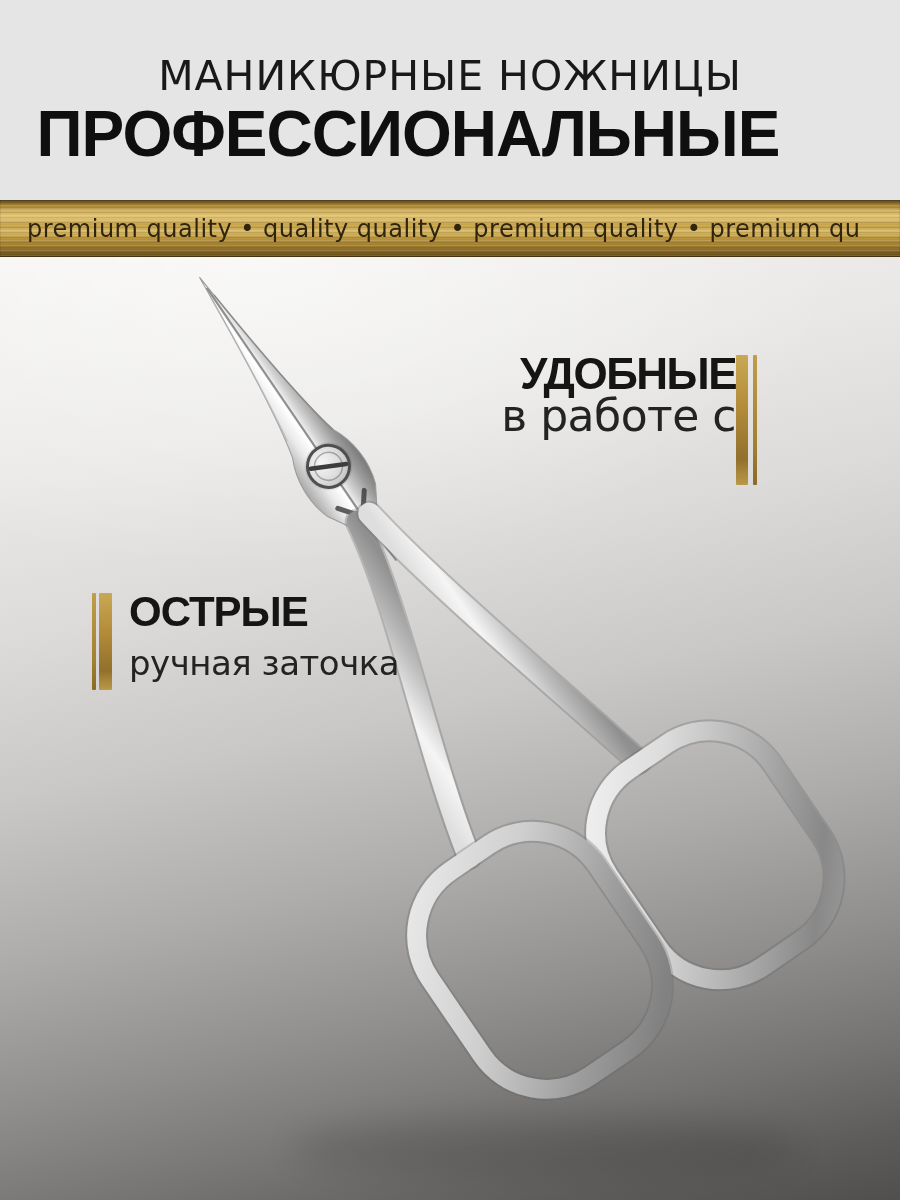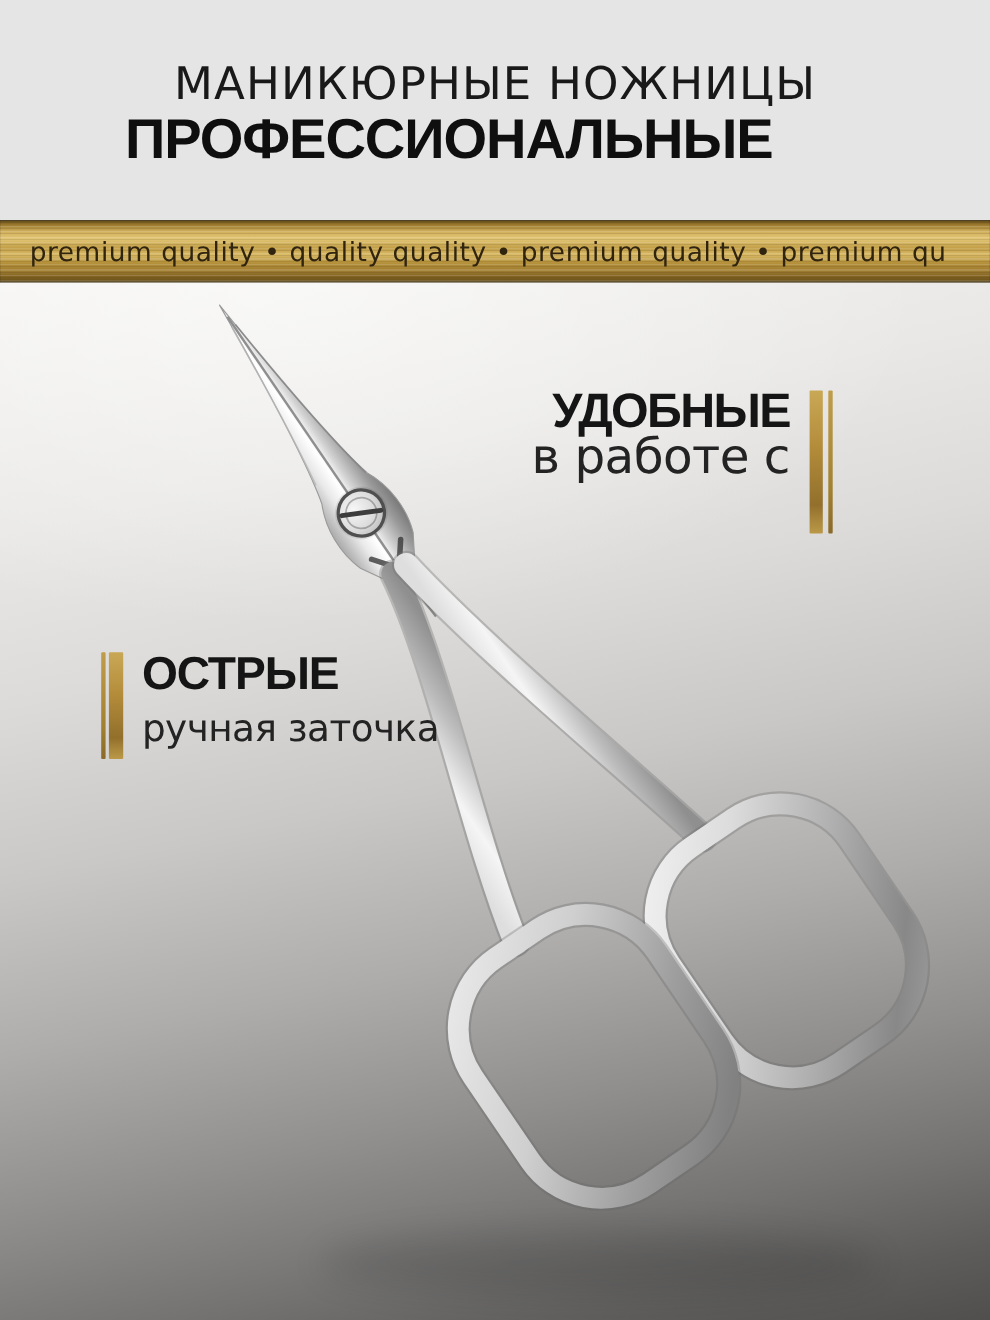--- a/index.html
+++ b/index.html
@@ -8,21 +8,21 @@
     font-family:"Liberation Sans",sans-serif;
   }
   
   .title-sub{
     position:absolute;top:54px;left:0;width:900px;text-align:center;
     font-family:"DejaVu Sans",sans-serif;font-weight:400;font-size:41px;line-height:1.1;
     letter-spacing:1px;color:#191919;white-space:nowrap;
   }
   .title-main{
     position:absolute;top:99px;left:0;width:816px;text-align:center;
-    font-family:"Liberation Sans",sans-serif;font-weight:700;font-size:51px;line-height:1.1;
+    font-family:"Liberation Sans",sans-serif;font-weight:700;font-size:64px;line-height:1.1;
     letter-spacing:-1px;color:#0f0f0f;white-space:nowrap;
   }
   
   .banner{
     position:absolute;top:200px;left:0;width:900px;height:57px;
     background:
       repeating-linear-gradient(180deg, rgba(255,255,255,.14) 0 1px, rgba(255,255,255,0) 1px 2px, rgba(60,40,5,.13) 2px 3px, rgba(60,40,5,0) 3px 5px),
       linear-gradient(180deg,#5e4817 0%,#97762c 7%,#cfae5b 18%,#e2c676 30%,#c29f47 45%,#d9ba67 55%,#b6923c 68%,#a17e30 80%,#7d5f20 92%,#5e4817 100%);
     box-shadow: inset 0 1px 1px rgba(0,0,0,.4), inset 0 -1px 1px rgba(0,0,0,.35);
   }
@@ -33,21 +33,21 @@
   
   .photo{
     position:absolute;top:257px;left:0;width:900px;height:943px;
     background:
       radial-gradient(120% 60% at 28% 0%, rgba(255,255,255,.55) 0%, rgba(255,255,255,0) 55%),
       linear-gradient(168deg,#f4f3f1 0%,#e9e8e6 20%,#dcdbd9 34%,#c9c8c7 48%,#aeadac 62%,#908f8e 75%,#747372 86%,#5d5c5b 94%,#514f4e 100%);
   }
   .scissors-svg{position:absolute;top:0;left:0;width:900px;height:1200px;pointer-events:none;}
   
   .feature{position:absolute;display:flex;}
-  .feature-right{top:352px;right:143px;gap:18px;}
+  .feature-right{top:352px;right:143px;}
   .fr-text{text-align:right;}
   .feature-heading{
     font-family:"Liberation Sans",sans-serif;font-weight:700;color:#151515;line-height:1;
   }
   .fr-text .feature-heading{font-size:44px;letter-spacing:-1.5px;}
   .feature-line{
     font-family:"DejaVu Sans",sans-serif;color:#232323;letter-spacing:-.5px;
   }
   .fr-text .feature-line{font-size:44px;line-height:40px;}
   .fr-text .feature-line:first-of-type{margin-top:12px;}

